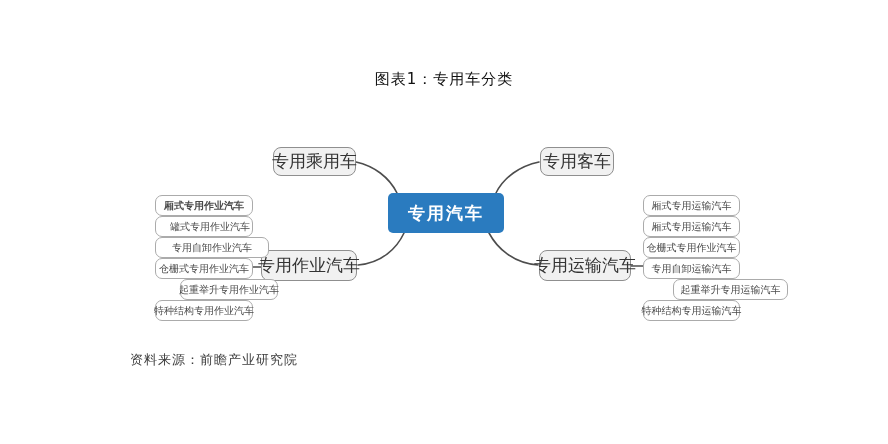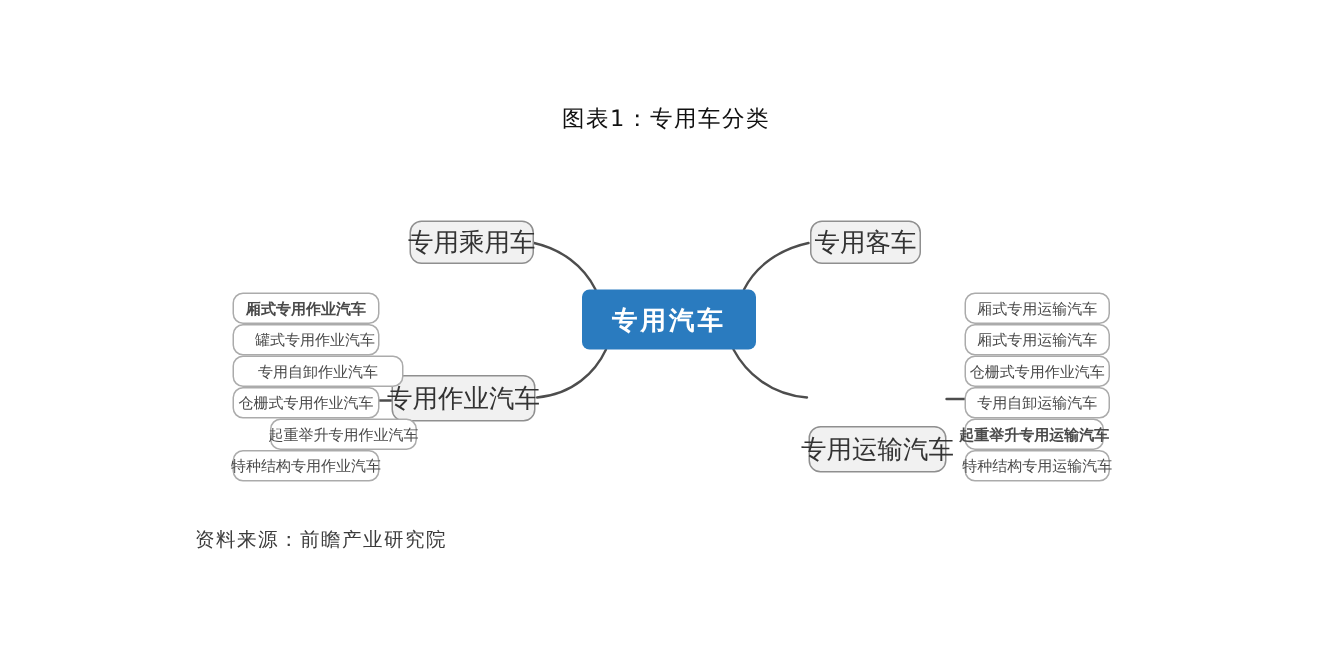--- a/index.html
+++ b/index.html
@@ -68,31 +68,31 @@
   </svg>
 
   <div class="node central" style="left:388px;top:193px;width:116px;height:40px;">专用汽车</div>
 
   <div class="node branch" style="left:273px;top:147px;width:83px;height:29px;">专用乘用车</div>
 
   <div class="node branch" style="left:540px;top:147px;width:74px;height:29px;">专用客车</div>
 
   <div class="node branch" style="left:261px;top:250px;width:96px;height:31px;">专用作业汽车</div>
 
-  <div class="node branch" style="left:539px;top:250px;width:92px;height:31px;margin-top:34px;">专用运输汽车</div>
+  <div class="node branch" style="left:539px;top:250px;width:92px;height:31px;">专用运输汽车</div>
 
   <div class="node leaf" style="left:155px;top:195px;width:98px;height:21px;font-weight:bold;">厢式专用作业汽车</div>
   <div class="node leaf" style="left:155px;top:216px;width:98px;height:21px;padding-left:12px;">罐式专用作业汽车</div>
   <div class="node leaf" style="left:155px;top:237px;width:114px;height:21px;">专用自卸作业汽车</div>
   <div class="node leaf" style="left:155px;top:258px;width:98px;height:21px;">仓栅式专用作业汽车</div>
   <div class="node leaf" style="left:155px;top:279px;width:98px;height:21px;margin-left:25px;">起重举升专用作业汽车</div>
   <div class="node leaf" style="left:155px;top:300px;width:98px;height:21px;">特种结构专用作业汽车</div>
 
   <div class="node leaf" style="left:643px;top:195px;width:97px;height:21px;">厢式专用运输汽车</div>
   <div class="node leaf" style="left:643px;top:216px;width:97px;height:21px;">厢式专用运输汽车</div>
   <div class="node leaf" style="left:643px;top:237px;width:97px;height:21px;">仓栅式专用作业汽车</div>
   <div class="node leaf" style="left:643px;top:258px;width:97px;height:21px;">专用自卸运输汽车</div>
-  <div class="node leaf" style="left:643px;top:279px;width:93px;height:21px;font-weight:bold;">起重举升专用运输汽车</div>
+  <div class="node leaf" style="left:673px;top:279px;width:115px;height:21px;">起重举升专用运输汽车</div>
   <div class="node leaf" style="left:643px;top:300px;width:97px;height:21px;">特种结构专用运输汽车</div>
 
   <div class="footer">资料来源：前瞻产业研究院</div>
 
 </div>
 
 </body></html>

